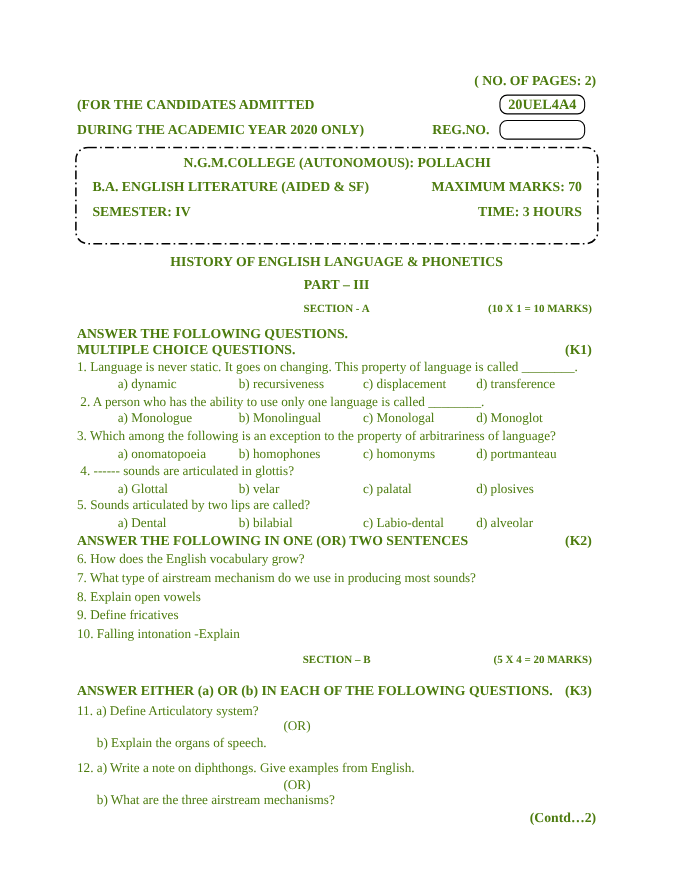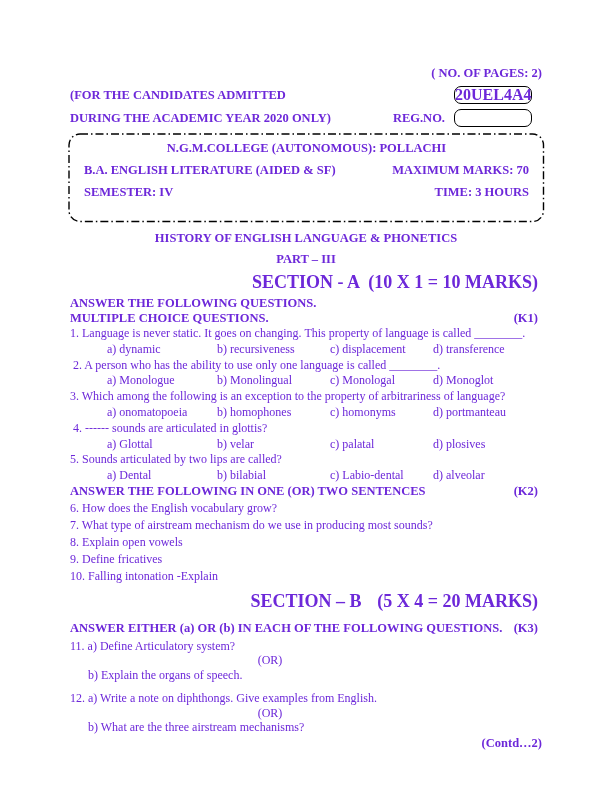--- a/index.html
+++ b/index.html
@@ -1,34 +1,34 @@
 <!DOCTYPE html>
 <html><head>
 <meta charset="utf-8">
 <style>
   html,body{margin:0;padding:0;background:#ffffff;}
-  .page{position:relative;width:612px;height:792px;background:#ffffff;color:#6d28d9;
+  .page{position:relative;width:612px;height:792px;background:#ffffff;color:#4d7c0f;
         font-family:"Liberation Serif", serif;overflow:hidden;}
   .content{position:absolute;left:70px;top:0;width:472px;}
   .pages-note{margin-top:66px;text-align:right;font-weight:bold;font-size:12.5px;line-height:15px;}
   .top-row{display:flex;justify-content:space-between;align-items:center;margin-top:5px;
            font-weight:bold;font-size:12.5px;line-height:18px;gap:19px;}
   .code-box{width:76px;height:16px;border:1.6px solid #000;border-radius:7px;text-align:center;
-            line-height:16px;margin-right:10px;font-size:16px;font-weight:bold;}
+            line-height:16px;margin-right:10px;font-size:13px;font-weight:bold;}
   .reg-wrap{display:flex;align-items:center;gap:9px;}
   .reg-box{width:76px;height:16px;border:1.6px solid #000;border-radius:7px;margin-right:10px;background:#fff;}
   .info-box{position:relative;height:90px;margin:6px -3px 0 -2px;padding-top:4px;box-sizing:border-box;}
   .info-box svg{position:absolute;left:0;top:0;}
   .info-line{line-height:22px;font-weight:bold;font-size:12.5px;text-align:center;position:relative;}
   .info-row{display:flex;justify-content:space-between;line-height:22px;font-weight:bold;
             font-size:12.5px;padding:0 16px;position:relative;}
   .center-line{text-align:center;font-weight:bold;font-size:12.5px;line-height:16px;}
   .part-title{margin-top:5px;}
   .subject-title{margin-top:7px;}
-  .section-row{position:relative;margin-top:7px;font-weight:bold;font-size:18px;
+  .section-row{position:relative;margin-top:7px;font-weight:bold;font-size:10px;
                text-align:center;line-height:16px;}
   .section-row .marks{position:absolute;right:4px;top:0;margin-left:46px;}
   .instr{font-weight:bold;font-size:12.5px;margin-top:6px;line-height:15px;position:relative;}
   .instr .level{position:absolute;right:4px;top:0;}
   .qa{font-size:12px;line-height:15.8px;white-space:pre-wrap;}
   .opts{display:grid;grid-template-columns:110px 113px 103px auto;padding-left:37px;
         font-size:12px;line-height:15.8px;}
   .short{font-size:12px;line-height:17px;}
   .sb{font-size:12px;line-height:14.5px;white-space:pre-wrap;}
   .sb-indent{padding-left:18px;}

